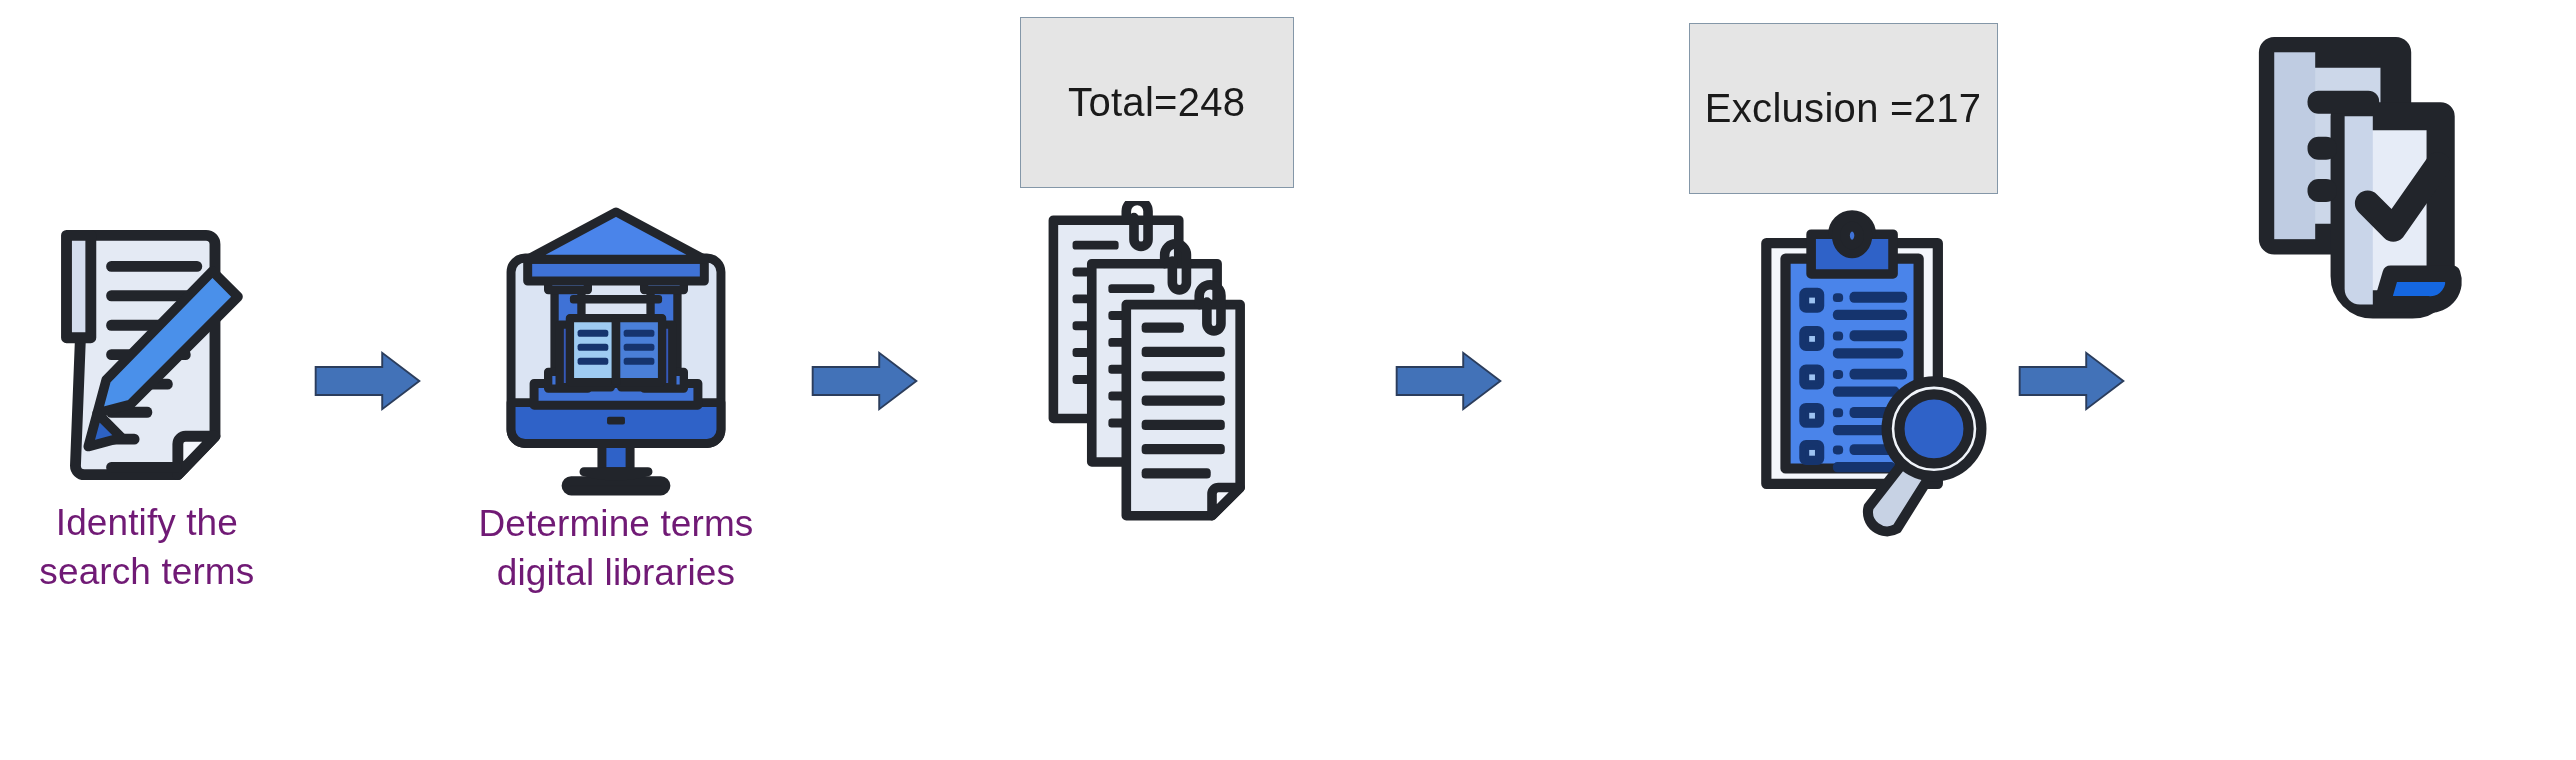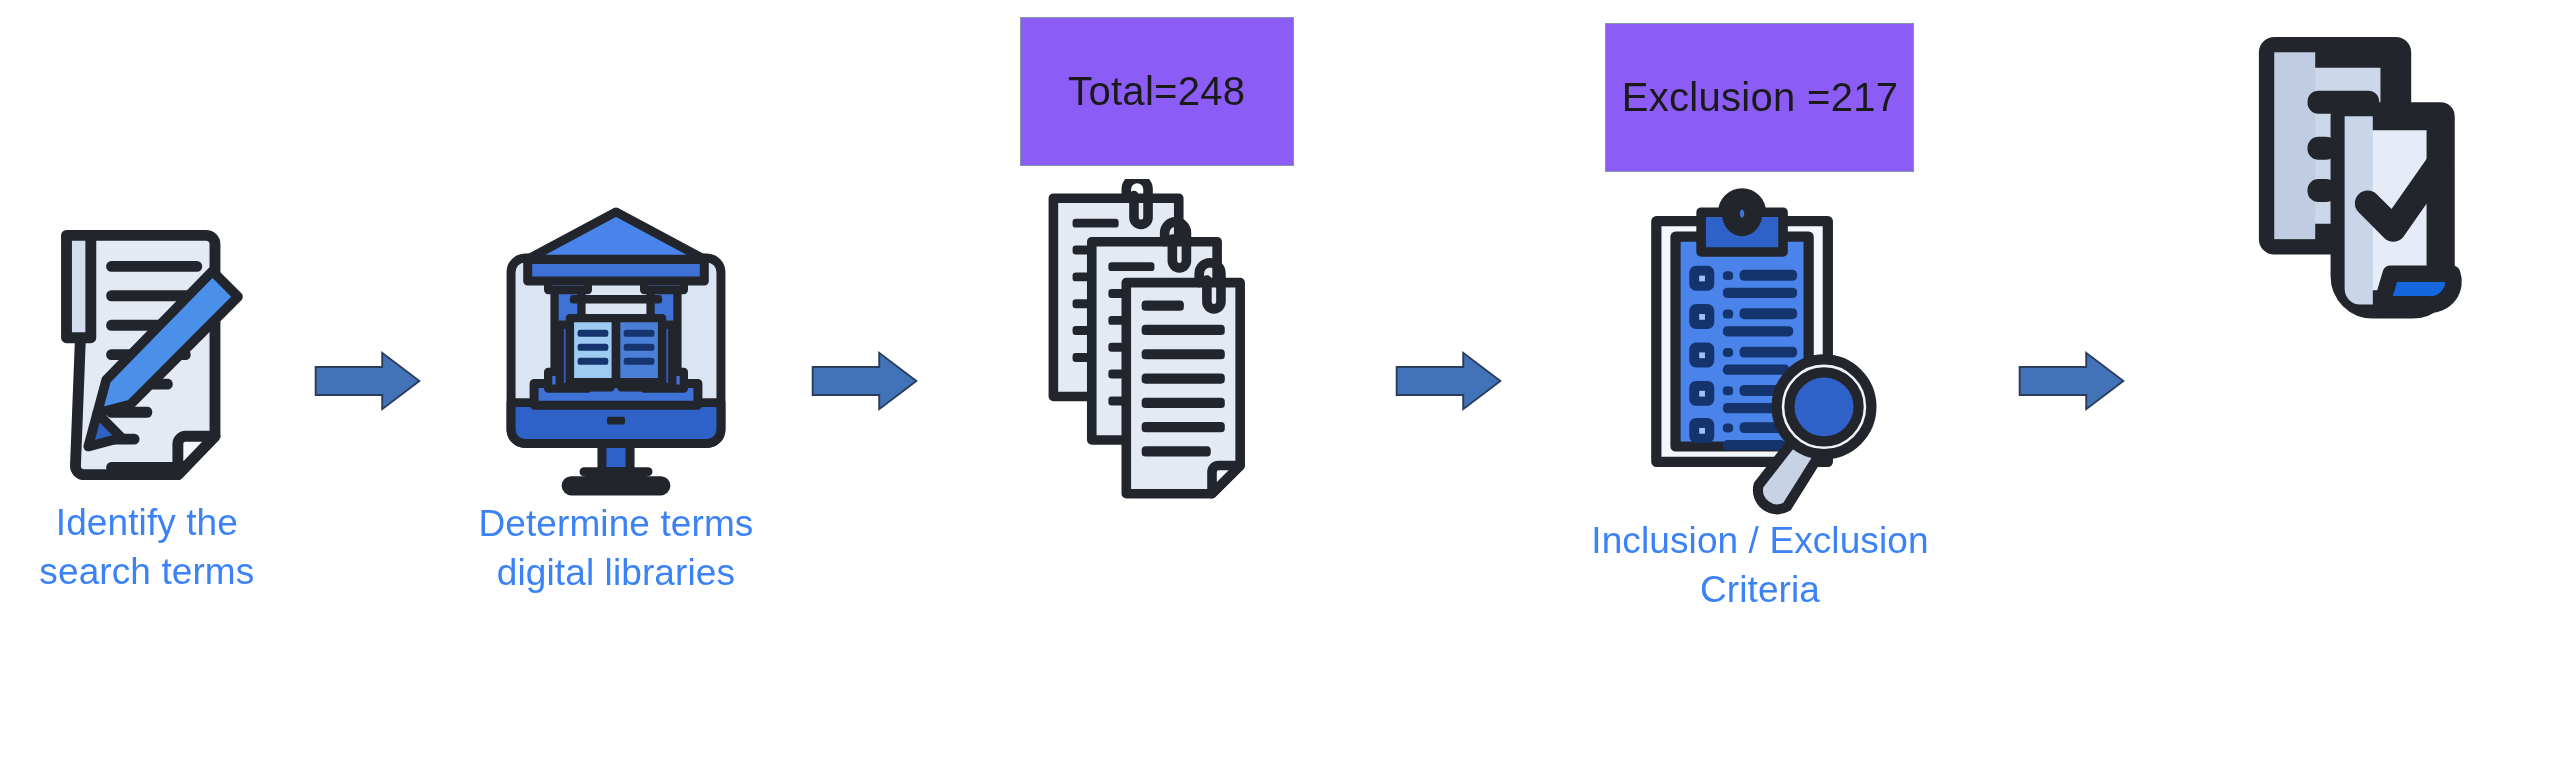--- a/index.html
+++ b/index.html
@@ -15,46 +15,46 @@
 
   
   .stage{
     position:relative;
     display:flex;flex-direction:column;align-items:center;
     box-sizing:border-box;
   }
   .s1{width:301px;}
   .s2{width:359px;}
   .s3{width:448px;}
-  .s4{width:487px;}
+  .s4{width:487px;align-items:flex-end;}
   .s5{width:442px;}
 
   
   .countbox{
     border:1.9px solid #8497a8;
-    background:#8b5cf6;
+    background:#e5e5e5;
     box-sizing:border-box;
     display:flex;align-items:center;justify-content:center;
-    height:149px;
+    height:171px;
     font-size:40px;color:#1a1a1a;letter-spacing:0.3px;
     white-space:nowrap;
   }
   .cb-total{width:274px;margin-top:16.7px;}
   .cb-excl{width:309px;margin-top:23px;}
   .cb-res{width:268px;margin-top:23px;}
   .spacer-box{height:0;}
 
   
   .iconwrap{display:flex;align-items:flex-end;justify-content:center;}
 
   
   .label{
     text-align:center;
     font-size:37px;line-height:1.32;
-    color:#3b82f6;
+    color:#701a75;
     letter-spacing:0.1px;
     white-space:pre-line;
   }
 
   
   .arrowcell{
     display:flex;align-items:flex-start;justify-content:center;
     width:147px;flex:0 0 147px;
   }
   .arrow{display:block;}
@@ -290,22 +290,20 @@
           <path d="M262 388 L198 470 a30 30 0 0 0 44 34 L296 418 Z" fill="#c7d2e4"></path>
         </g>
 
         <g stroke="#22252b" stroke-width="16">
           <circle cx="300" cy="348" r="74" fill="#f0f4fa"></circle>
           <circle cx="300" cy="348" r="54" fill="#2f62c8"></circle>
         </g>
       </svg>
     </div>
 
-    <div class="label">Inclusion / Exclusion
-Criteria</div>
   </div>
 
   <div class="arrowcell" style="padding-top:349px">
     <svg class="arrow" width="109" height="64" viewBox="0 0 170 100">
       <path d="M4 28 H108 V6 L166 50 L108 94 V72 H4 Z" fill="#4272b8" stroke="#2b3d5c" stroke-width="3"></path>
     </svg>
   </div>
 
   <div class="stage s5">
 

